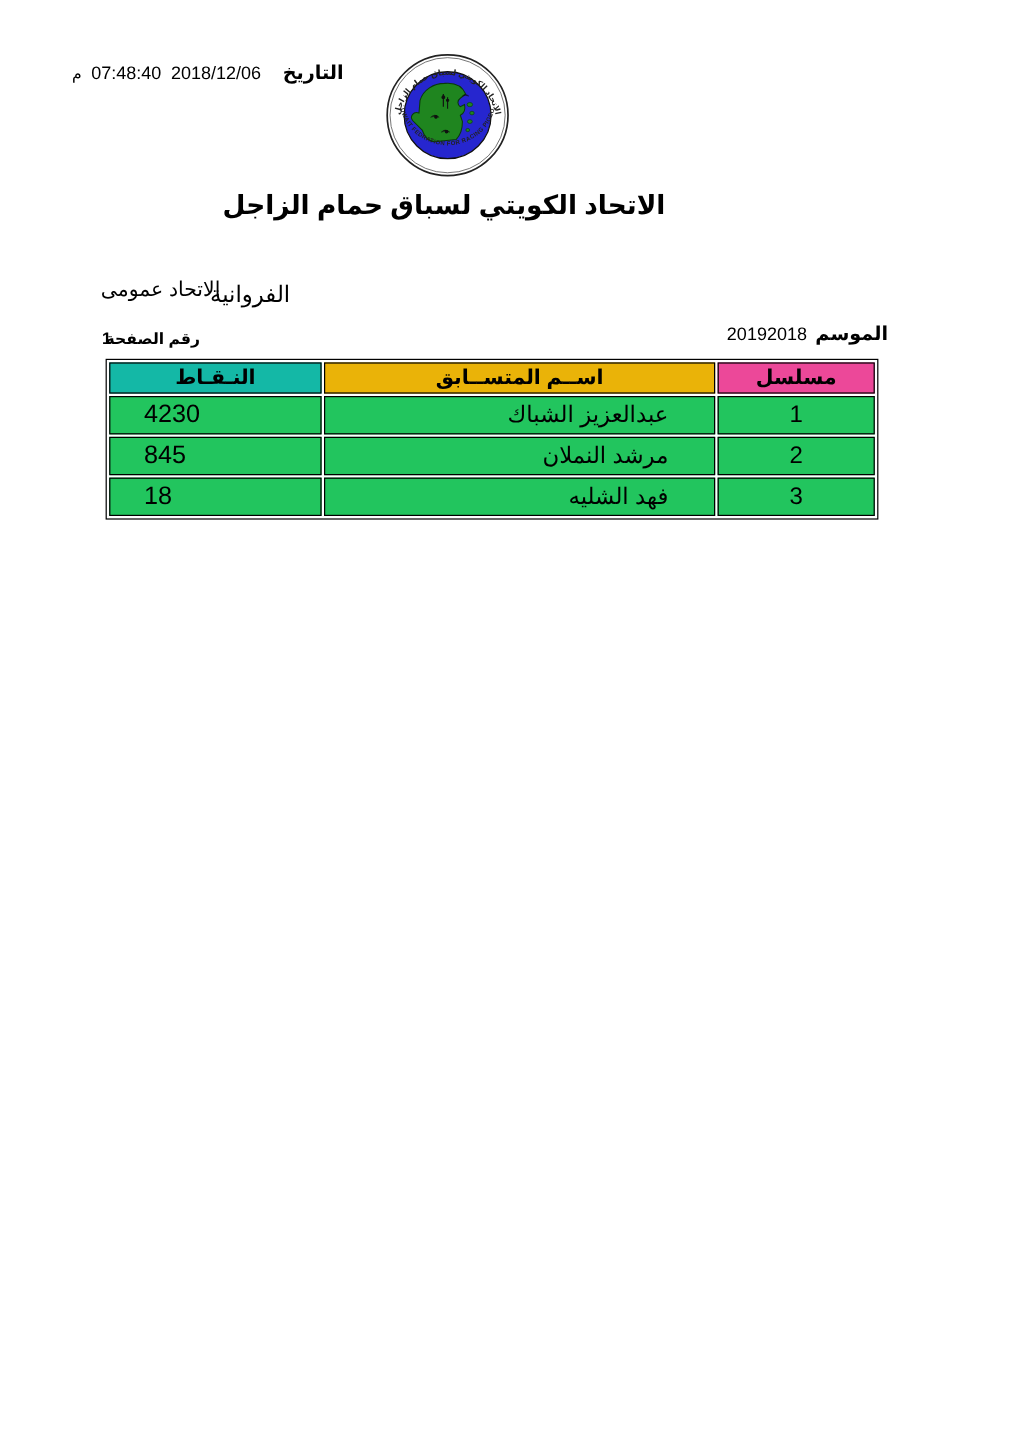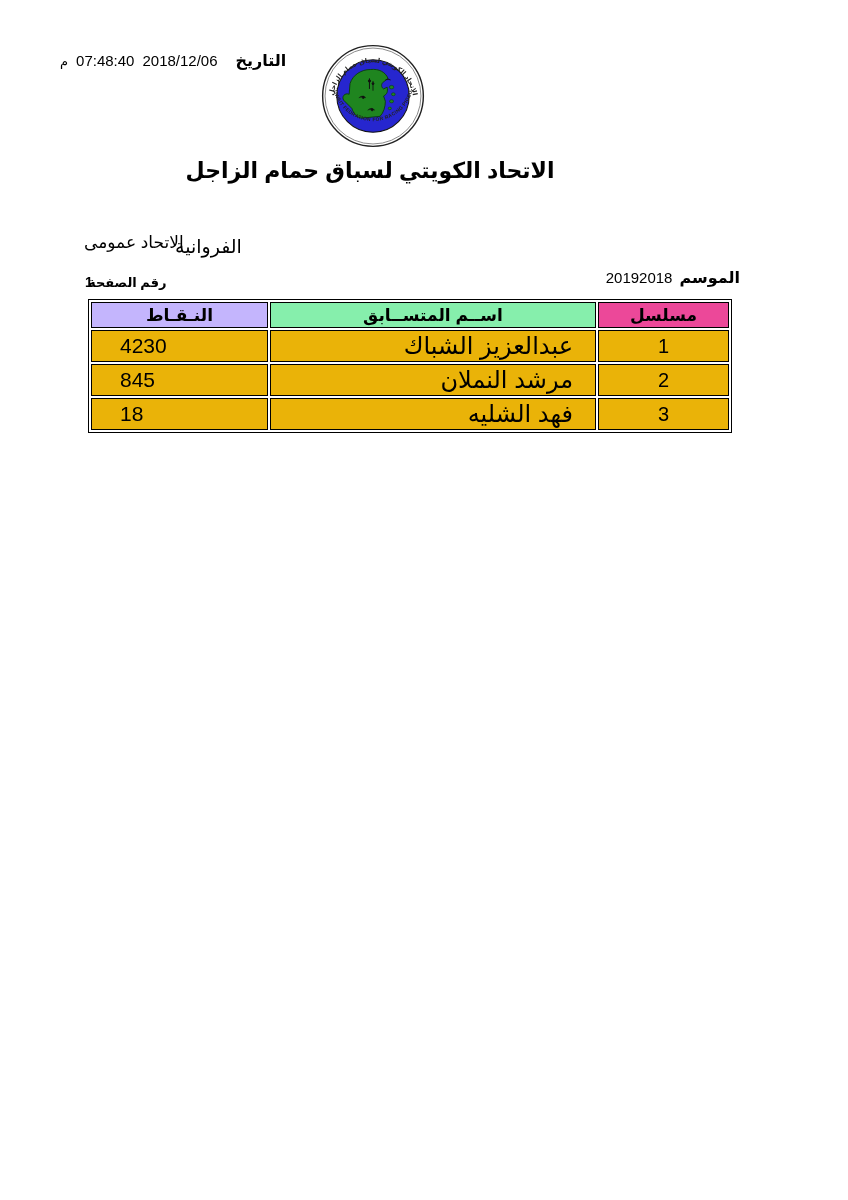--- a/index.html
+++ b/index.html
@@ -133,27 +133,27 @@
     background: #c0c0c0;
     font-weight: bold;
     font-size: 17px;
     height: 26px;
     text-align: center;
     vertical-align: middle;
   }
   table.results td {
     height: 32px;
     vertical-align: middle;
-    background: #eab308;
+    background: #22c55e;
   }
   col.col-serial { width: 131px; }
   col.col-name   { width: 326px; }
   col.col-points { width: 177px; }
   td.cell-serial { text-align: center; font-size: 20px; direction: ltr; }
-  td.cell-name   { text-align: right; padding-right: 22px; font-size: 24px; }
+  td.cell-name   { text-align: right; padding-right: 38px; font-size: 19px; }
   td.cell-points { text-align: left; padding-left: 28px; font-size: 21px; direction: rtl; }
 
   .logo svg text { font-family: "Liberation Sans", "DejaVu Sans", sans-serif; }
 </style>
 </head>
 <body>
 
 <div class="page">
 
   <div class="date-line">
@@ -217,22 +217,22 @@
 
   <table class="results">
     <colgroup>
       <col class="col-serial">
         <col class="col-name">
         <col class="col-points">
     </colgroup>
     <thead>
       <tr>
         <th style="background: #ec4899;">مسلسل</th>
-        <th style="background: #86efac;">اســم المتســابق</th>
-        <th style="background: #c4b5fd;">النـقـاط</th>
+        <th style="background: #eab308;">اســم المتســابق</th>
+        <th style="background: #14b8a6;">النـقـاط</th>
       </tr>
     </thead>
     <tbody>
       <tr>
         <td class="cell-serial">1</td>
         <td class="cell-name">عبدالعزيز الشباك</td>
         <td class="cell-points">4230</td>
       </tr>
       <tr>
         <td class="cell-serial">2</td>

